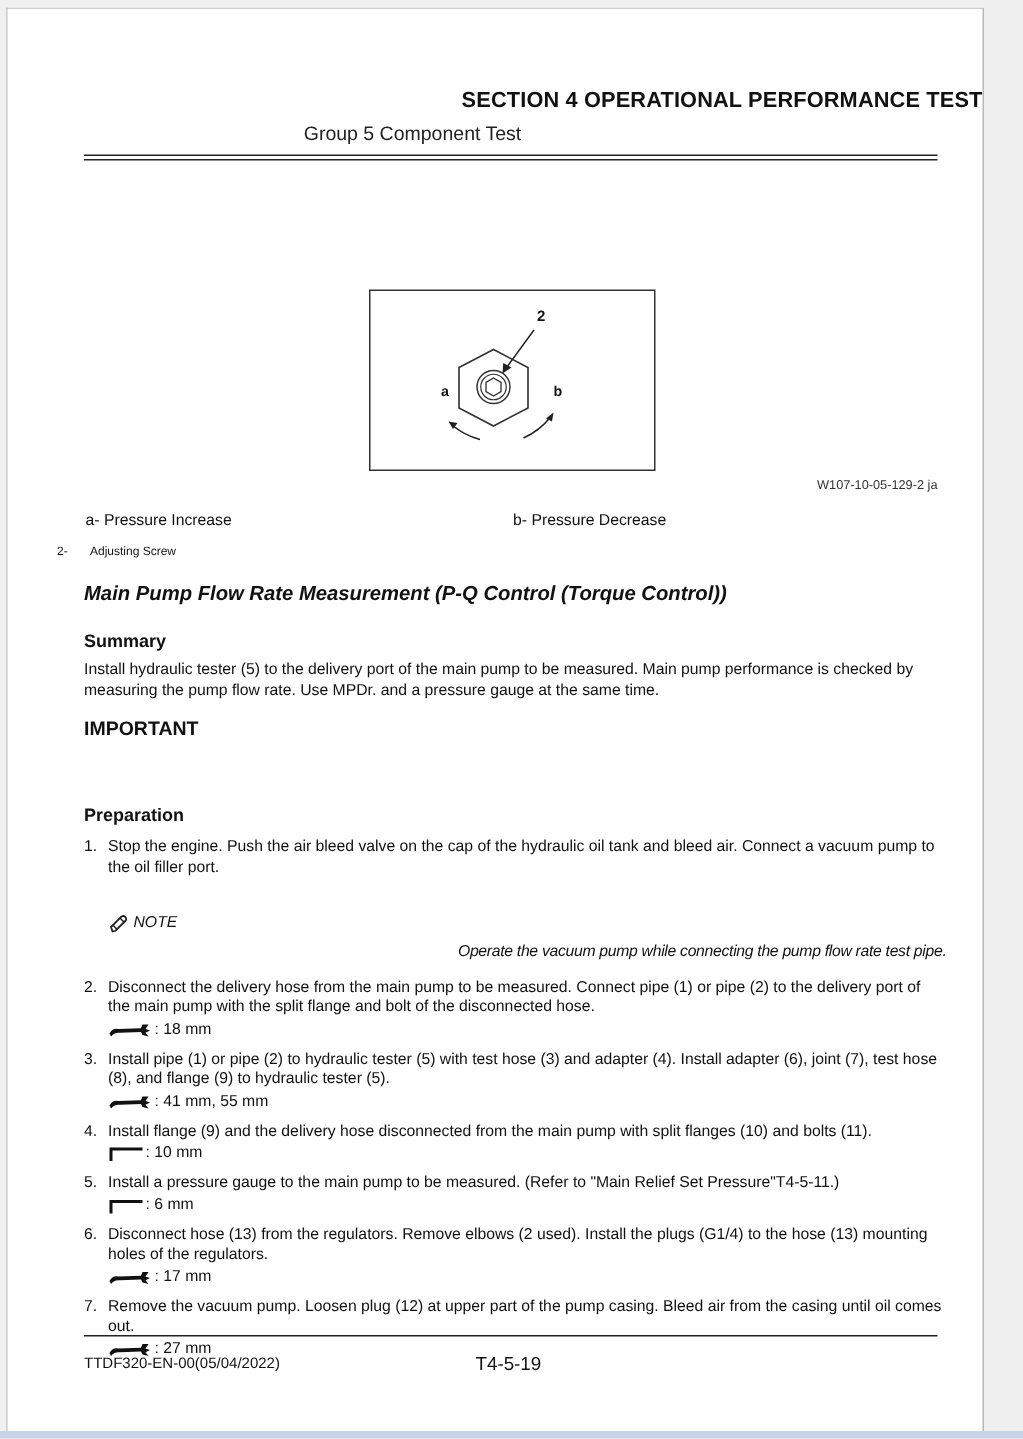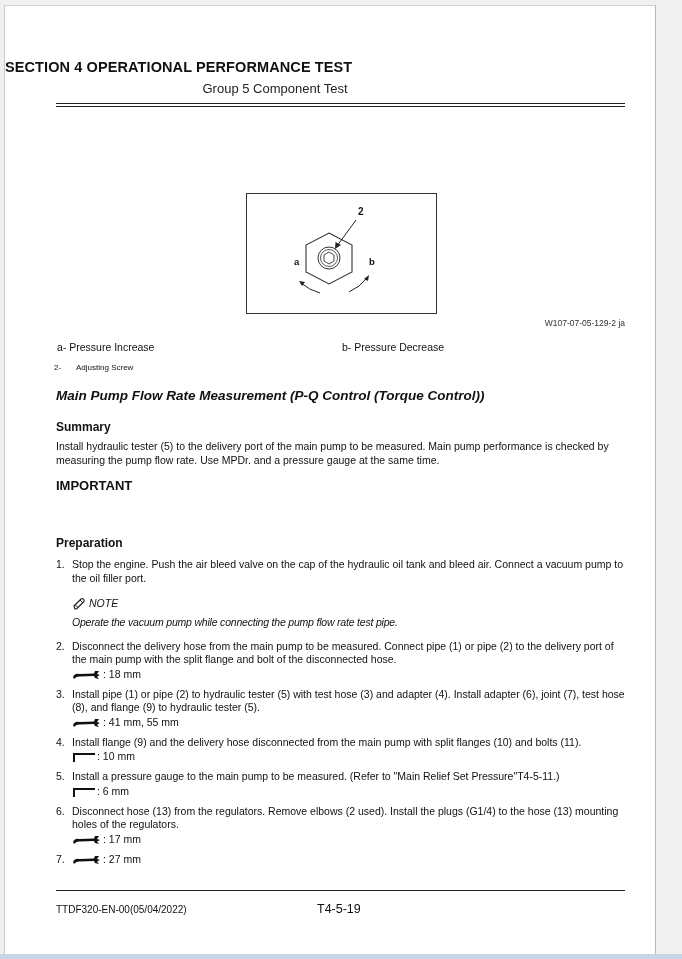--- a/index.html
+++ b/index.html
@@ -15,55 +15,55 @@
   }
   .page {
     position:absolute; left:4px; top:5px; width:650px; height:949px;
     background:#ffffff;
     border-left:1px solid #c8c8c8;
     border-top:1px solid #d0d0d0;
     border-right:1px solid #b8b8b8;
   }
   .abs { position:absolute; }
   .hdr-title {
-    left:0; width:650px; top:53px; text-align:left;
+    left:0; width:650px; top:53px; text-align:right;
     font-weight:bold; font-size:14.5px; letter-spacing:0.1px; color:#111;
   }
   .hdr-sub {
     left:0; width:540px; top:75px; text-align:center;
     font-size:13px; color:#222;
   }
   .dbl-rule {
     left:51px; width:569px; top:97px; height:2px;
     border-top:1px solid #222; border-bottom:1px solid #222;
   }
   .figure-box {
     left:241px; top:187px; width:189px; height:119px;
     border:1px solid #333; background:#fff;
   }
   .figure-id {
     right:30px; top:312px; font-size:8.5px; color:#333;
   }
   .legend-a { left:52px; top:335px; font-size:10.5px; }
   .legend-b { left:337px; top:335px; font-size:10.5px; }
-  .legend-2 { left:49px; top:357px; font-size:8px; }
+  .legend-2 { left:33px; top:357px; font-size:8px; }
   .legend-2 .num { display:inline-block; width:22px; }
   .section-title {
     left:51px; top:382px; font-weight:bold; font-size:13.5px; color:#111;font-style:italic;
   }
   .h-small { font-weight:bold; font-size:12px; }
   .para { font-size:10.5px; line-height:13.5px; width:570px; }
   .important-title { font-weight:bold; font-size:13px; }
   .important-text { font-weight:bold; font-size:10.5px; line-height:14px; width:570px; }
   .steps { left:51px; top:552px; width:575px; }
   .step { position:relative; font-size:10.5px; line-height:13.5px; padding-left:16px; margin-bottom:6px; }
   .step .num { position:absolute; left:0; top:0; }
   .tool-line { display:flex; align-items:center; height:14px; margin-top:1px; }
   .tool-line svg { margin-right:1px; }
-  .note-block { margin-top:12px; margin-bottom:10px; }
+  .note-block { margin-top:24px; margin-bottom:10px;text-align:right; }
   .note-head { display:flex; align-items:center; font-style:italic; font-size:10.5px; }
   .note-head svg { margin-right:3px; }
   .note-text { font-style:italic; font-size:10.5px; margin-top:5px; letter-spacing:-0.2px; }
   .footer-rule { left:51px; width:569px; top:884px; height:0; border-top:1px solid #222; }
   .footer-left { left:51px; top:898px; font-size:10px; }
   .footer-center { left:312px; top:896px; font-size:12.5px; }
 </style>
 </head>
 <body>
 
@@ -89,21 +89,21 @@
       <path d="M 73,99 Q 62,96 54,89" fill="none" stroke="#222" stroke-width="1"></path>
       <polygon points="52,87 58,88 55,92" fill="#222"></polygon>
 
       <path d="M 102,98 Q 113,93 120,84" fill="none" stroke="#222" stroke-width="1"></path>
       <polygon points="122,81 121,87 117,85" fill="#222"></polygon>
     </svg>
     <span class="abs" style="left:111px; top:12px; font-size:10px; font-weight:bold;">2</span>
     <span class="abs" style="left:47px; top:62px; font-size:9.5px; font-weight:bold;">a</span>
     <span class="abs" style="left:122px; top:62px; font-size:9.5px; font-weight:bold;">b</span>
   </div>
-  <div class="abs figure-id">W107-07-05-129-2 ja</div>
+  <div class="abs figure-id">W107-10-05-129-2 ja</div>
 
   <div class="abs legend-a">a- Pressure Increase</div>
   <div class="abs legend-b">b- Pressure Decrease</div>
   <div class="abs legend-2">
     <span class="num">2-</span><span>Adjusting Screw</span>
   </div>
 
   <div class="abs section-title">Main Pump Flow Rate Measurement (P-Q Control (Torque Control))</div>
 
   <div class="abs h-small" style="left:51px; top:414px;">Summary</div>
@@ -181,20 +181,21 @@
       <div class="tool-line">
         <svg width="30" height="10" viewBox="0 0 30 10">
           <path d="M1,7 Q3,3 7,4 L22,3.5 L23,1 L27,1 L25,4 L28,5 L25,6.5 L27,9 L23,8 L22,6 L8,6.5 Q4,6 2,9 Z" fill="#111"></path>
         </svg>
         <span>: 17 mm</span>
       </div>
     </div>
 
     <div class="step">
       <span class="num">7.</span>
+      <div>Remove the vacuum pump. Loosen plug (12) at upper part of the pump casing. Bleed air from the casing until oil comes out.</div>
       <div class="tool-line">
         <svg width="30" height="10" viewBox="0 0 30 10">
           <path d="M1,7 Q3,3 7,4 L22,3.5 L23,1 L27,1 L25,4 L28,5 L25,6.5 L27,9 L23,8 L22,6 L8,6.5 Q4,6 2,9 Z" fill="#111"></path>
         </svg>
         <span>: 27 mm</span>
       </div>
     </div>
 
   </div>
 

